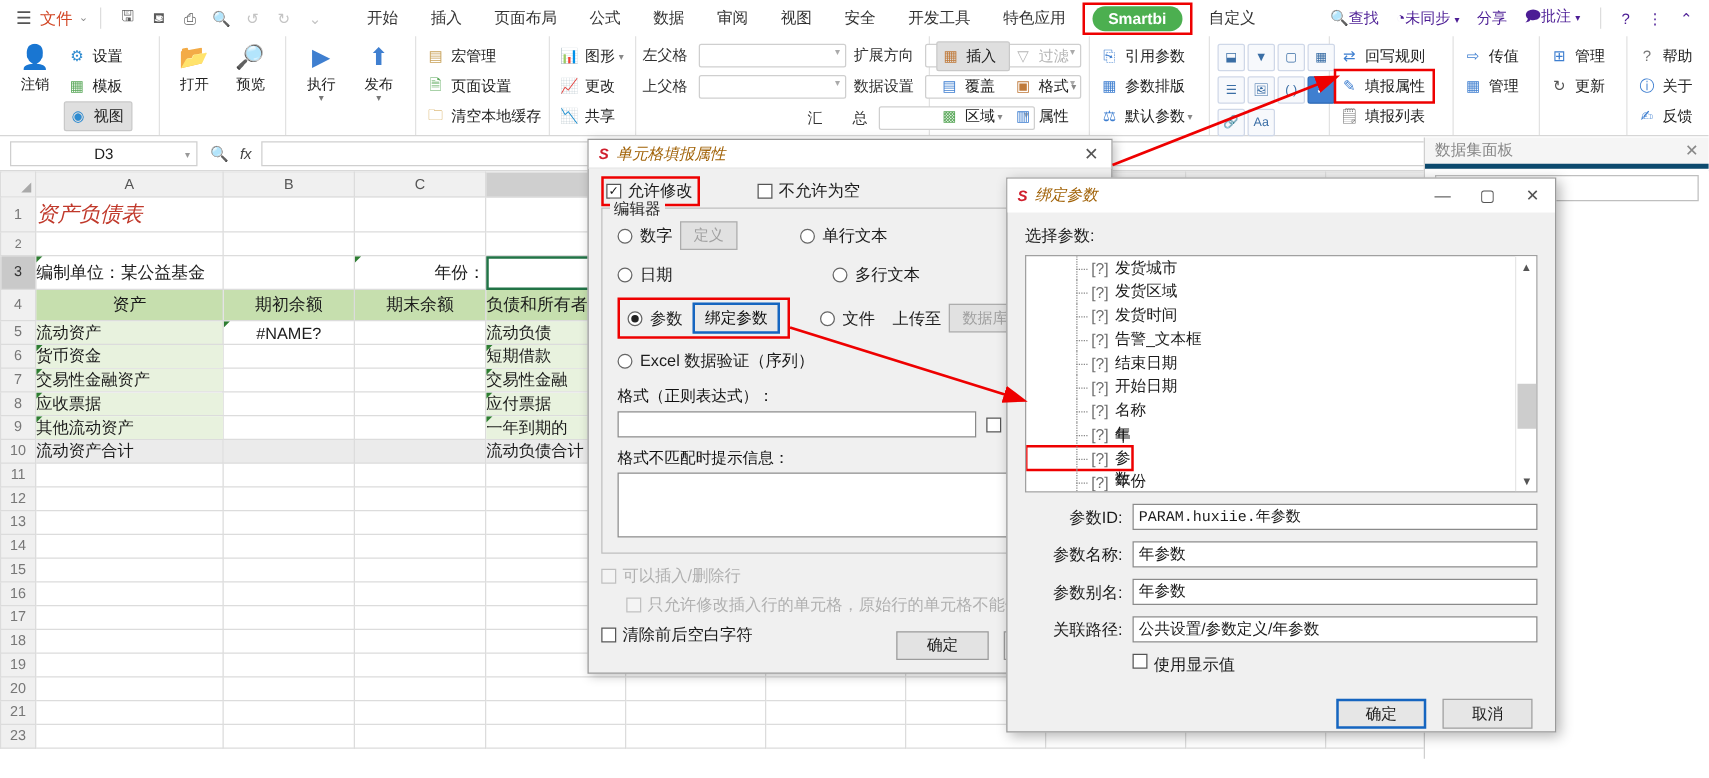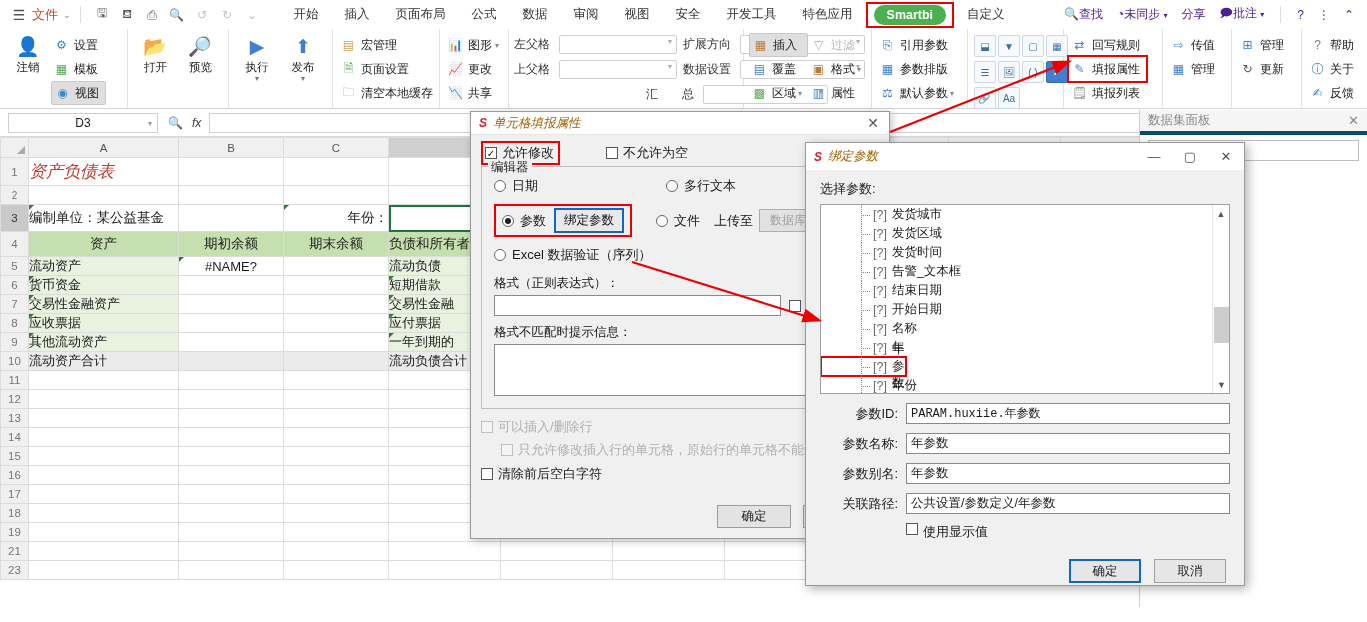--- a/index.html
+++ b/index.html
@@ -755,20 +755,34 @@
           <td class="cell"></td>
           <td class="cell"></td>
           <td class="cell"></td>
           <td class="cell"></td>
           <td class="cell"></td>
           <td class="cell"></td>
           <td class="cell"></td>
           <td class="cell"></td>
         </tr>
     <tr>
+          <td class="rhdr">20</td>
+      <td class="cell"></td>
+          <td class="cell"></td>
+          <td class="cell"></td>
+          <td class="cell"></td>
+          <td class="cell"></td>
+          <td class="cell"></td>
+          <td class="cell"></td>
+          <td class="cell"></td>
+          <td class="cell"></td>
+          <td class="cell"></td>
+          <td class="cell"></td>
+        </tr>
+    <tr>
           <td class="rhdr">21</td>
       <td class="cell"></td>
           <td class="cell"></td>
           <td class="cell"></td>
           <td class="cell"></td>
           <td class="cell"></td>
           <td class="cell"></td>
           <td class="cell"></td>
           <td class="cell"></td>
           <td class="cell"></td>
@@ -825,20 +839,31 @@
       </div>
       <label class="chk">
         <span class="box"></span>
         <span>不允许为空</span>
       </label>
     </div>
 
     <div class="fieldset">
       <span class="fslegend">编辑器</span>
 
+      <div class="rdrow">
+        <label class="rd">
+          <span class="radio"></span>
+          <span>数字</span>
+        </label>
+        <span class="gbtn" style="margin-left:-100px">定义</span>
+        <label class="rd" style="margin-left:50px">
+          <span class="radio"></span>
+          <span>单行文本</span>
+        </label>
+      </div>
 
       <div class="rdrow">
         <label class="rd">
           <span class="radio"></span>
           <span>日期</span>
         </label>
         <label class="rd" style="margin-left:22px">
           <span class="radio"></span>
           <span>多行文本</span>
         </label>

